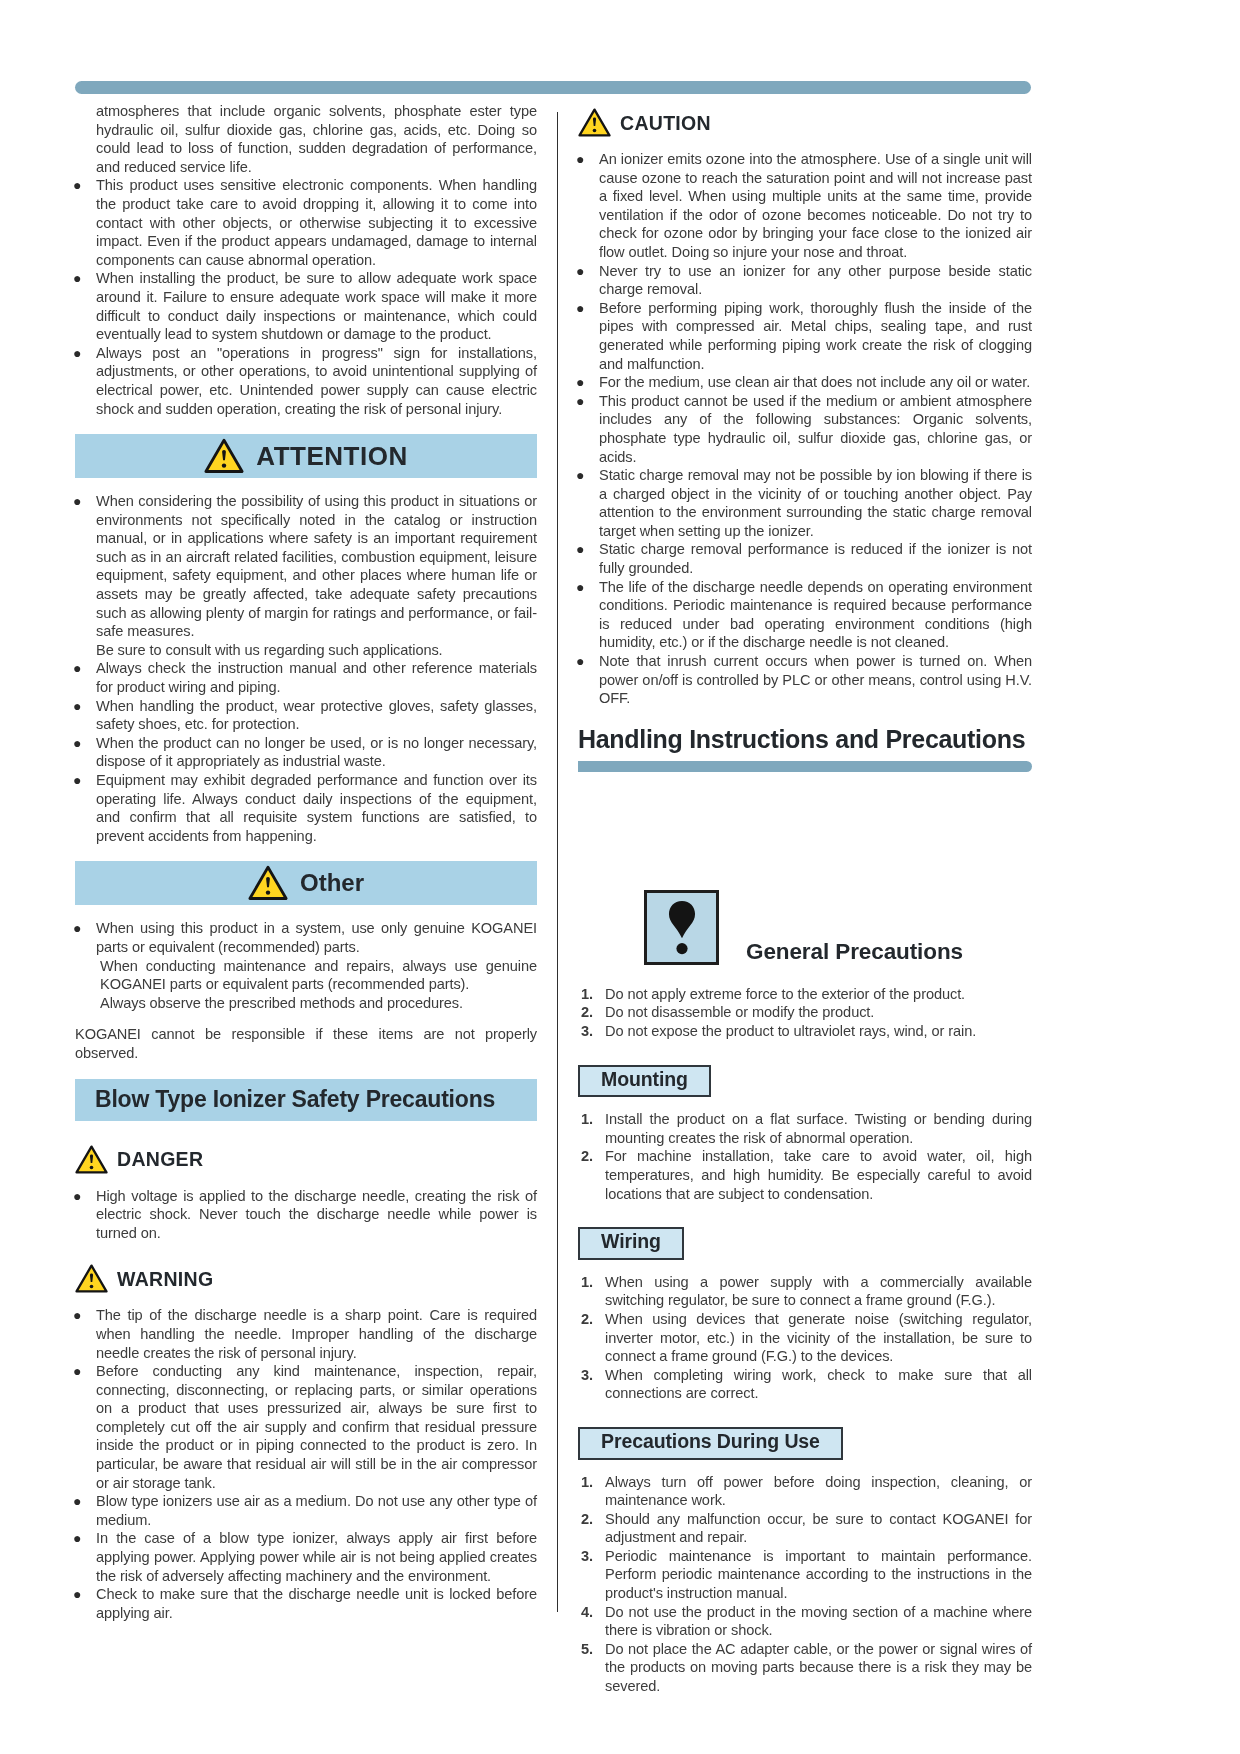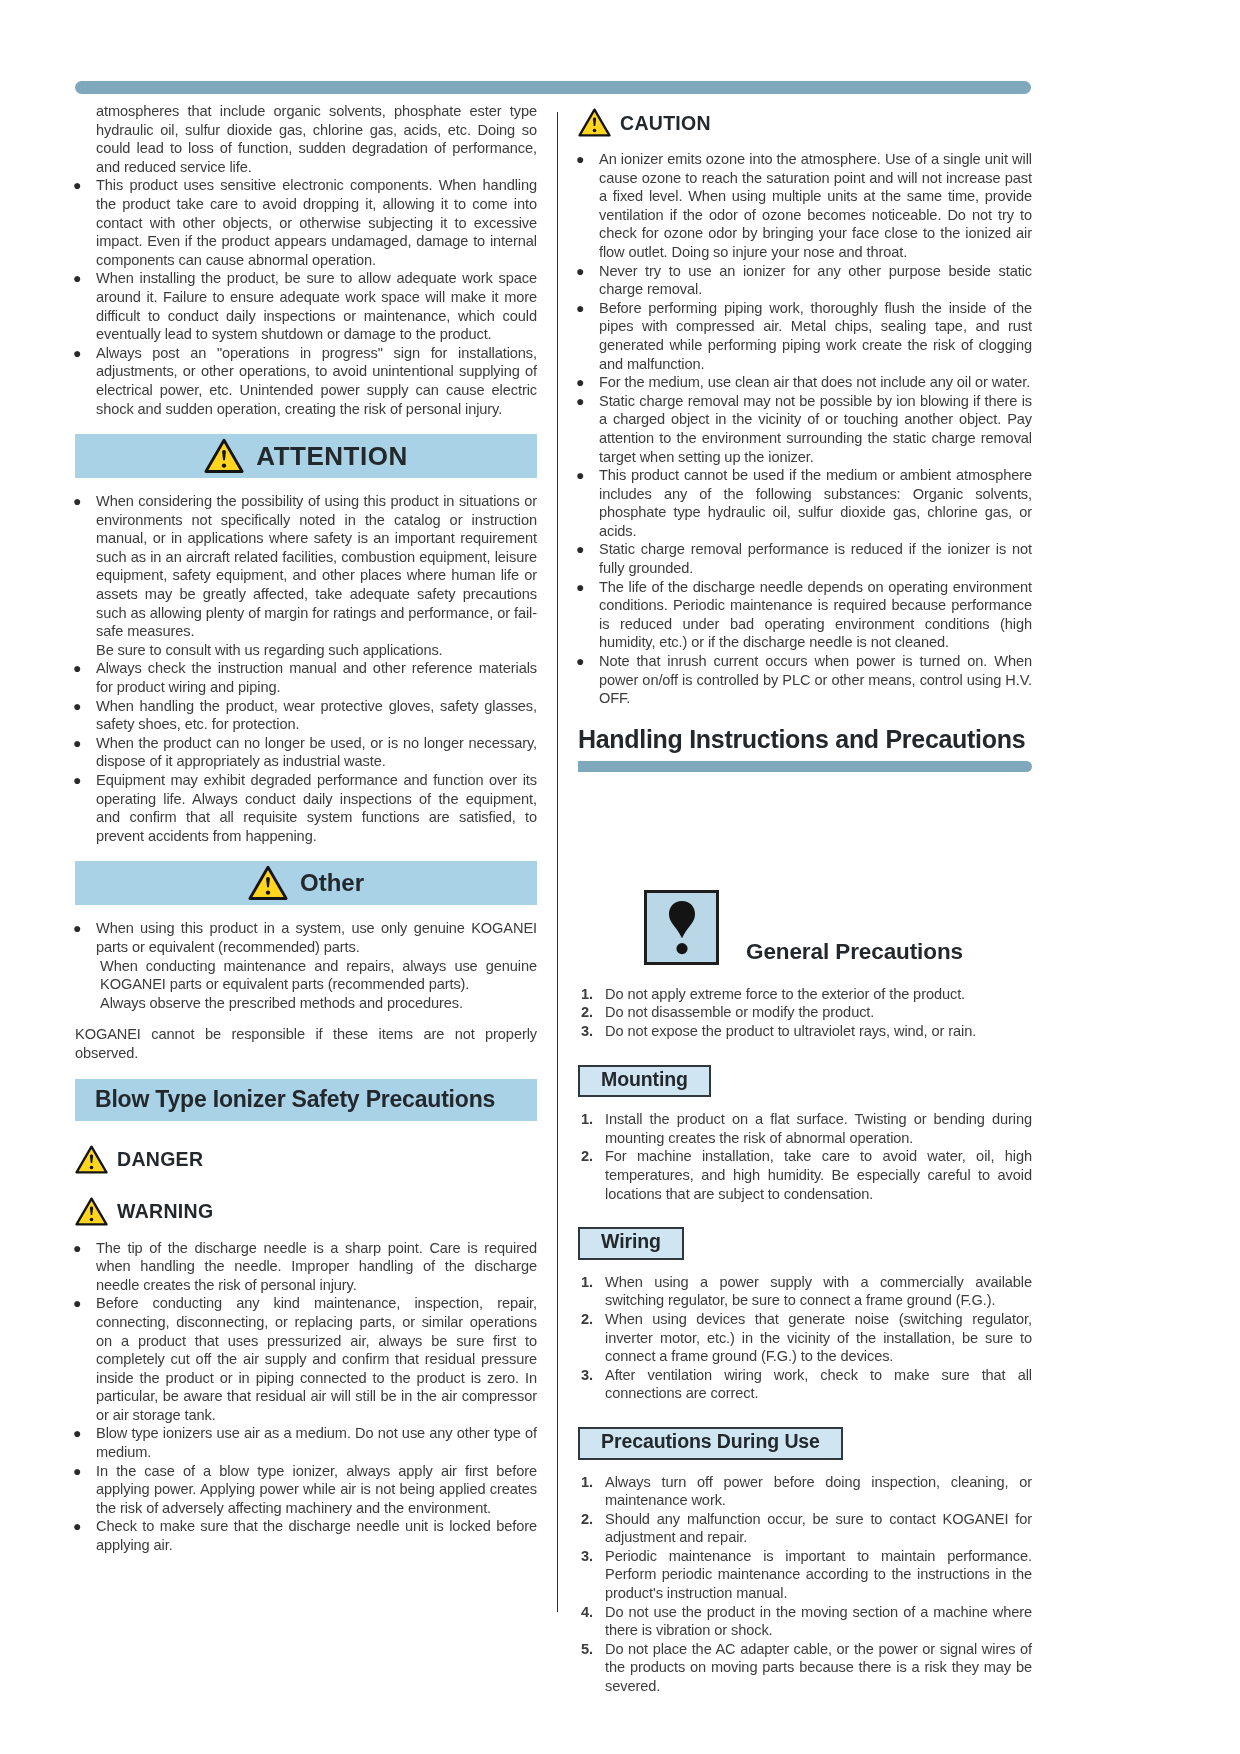--- a/index.html
+++ b/index.html
@@ -157,20 +157,23 @@
     </div>
 
     <div class="sub-heading">
       <svg class="tri" viewBox="0 0 64 58">
         <path d="M32 3 L61 53 H3 Z" fill="#ffd520" stroke="#141414" stroke-width="4.5" stroke-linejoin="round"></path>
         <path d="M32 18.5 c1.9 0 3.2 1.3 3 3.1 l-1.5 13.2 h-3 l-1.5 -13.2 c-0.2 -1.8 1.1 -3.1 3 -3.1 z" fill="#141414"></path>
         <circle cx="32" cy="43.5" r="3.5" fill="#141414"></circle>
       </svg>
       <span>DANGER</span>
     </div>
+    <div class="bullet">
+        <p>High voltage is applied to the discharge needle, creating the risk of electric shock. Never touch the discharge needle while power is turned on.</p>
+      </div>
 
     <div class="sub-heading">
       <svg class="tri" viewBox="0 0 64 58">
         <path d="M32 3 L61 53 H3 Z" fill="#ffd520" stroke="#141414" stroke-width="4.5" stroke-linejoin="round"></path>
         <path d="M32 18.5 c1.9 0 3.2 1.3 3 3.1 l-1.5 13.2 h-3 l-1.5 -13.2 c-0.2 -1.8 1.1 -3.1 3 -3.1 z" fill="#141414"></path>
         <circle cx="32" cy="43.5" r="3.5" fill="#141414"></circle>
       </svg>
       <span>WARNING</span>
     </div>
     <div class="bullet">
@@ -206,24 +209,24 @@
     <div class="bullet">
         <p>Never try to use an ionizer for any other purpose beside static charge removal.</p>
       </div>
     <div class="bullet">
         <p>Before performing piping work, thoroughly flush the inside of the pipes with compressed air. Metal chips, sealing tape, and rust generated while performing piping work create the risk of clogging and malfunction.</p>
       </div>
     <div class="bullet">
         <p>For the medium, use clean air that does not include any oil or water.</p>
       </div>
     <div class="bullet">
+        <p>This product cannot be used if the medium or ambient atmosphere includes any of the following substances: Organic solvents, phosphate type hydraulic oil, sulfur dioxide gas, chlorine gas, or acids.</p>
+      </div>
+    <div class="bullet">
         <p>Static charge removal may not be possible by ion blowing if there is a charged object in the vicinity of or touching another object. Pay attention to the environment surrounding the static charge removal target when setting up the ionizer.</p>
-      </div>
-    <div class="bullet">
-        <p>This product cannot be used if the medium or ambient atmosphere includes any of the following substances: Organic solvents, phosphate type hydraulic oil, sulfur dioxide gas, chlorine gas, or acids.</p>
       </div>
     <div class="bullet">
         <p>Static charge removal performance is reduced if the ionizer is not fully grounded.</p>
       </div>
     <div class="bullet">
         <p>The life of the discharge needle depends on operating environment conditions. Periodic maintenance is required because performance is reduced under bad operating environment conditions (high humidity, etc.) or if the discharge needle is not cleaned.</p>
       </div>
     <div class="bullet">
         <p>Note that inrush current occurs when power is turned on. When power on/off is controlled by PLC or other means, control using H.V. OFF.</p>
       </div>
@@ -276,21 +279,21 @@
     <div class="num-item">
       <span class="num">1.</span>
       <p>When using a power supply with a commercially available switching regulator, be sure to connect a frame ground (F.G.).</p>
     </div>
     <div class="num-item">
       <span class="num">2.</span>
       <p>When using devices that generate noise (switching regulator, inverter motor, etc.) in the vicinity of the installation, be sure to connect a frame ground (F.G.) to the devices.</p>
     </div>
     <div class="num-item">
       <span class="num">3.</span>
-      <p>After ventilation wiring work, check to make sure that all connections are correct.</p>
+      <p>When completing wiring work, check to make sure that all connections are correct.</p>
     </div>
 
     <div>
       <div class="box-label">
         <span>Precautions During Use</span>
       </div>
     </div>
     <div class="num-item">
       <span class="num">1.</span>
       <p>Always turn off power before doing inspection, cleaning, or maintenance work.</p>

